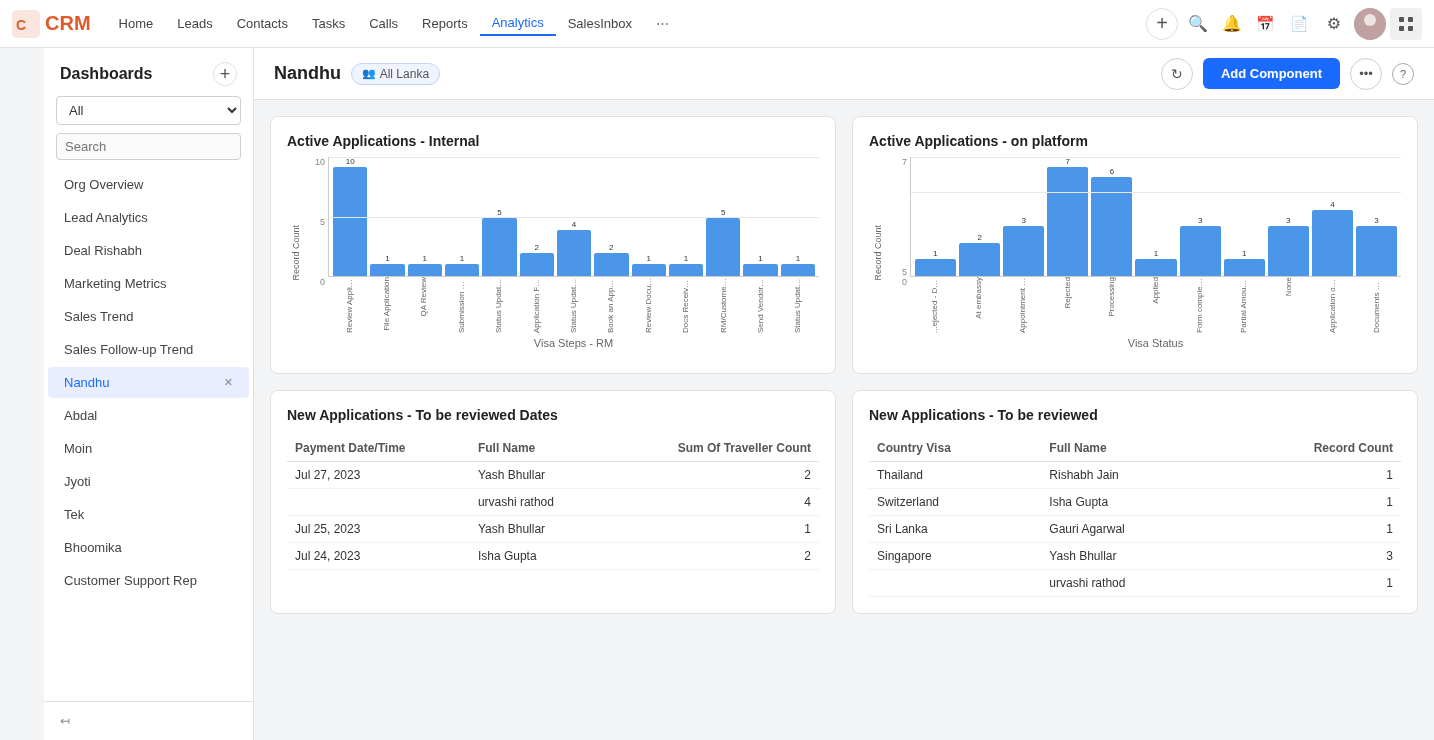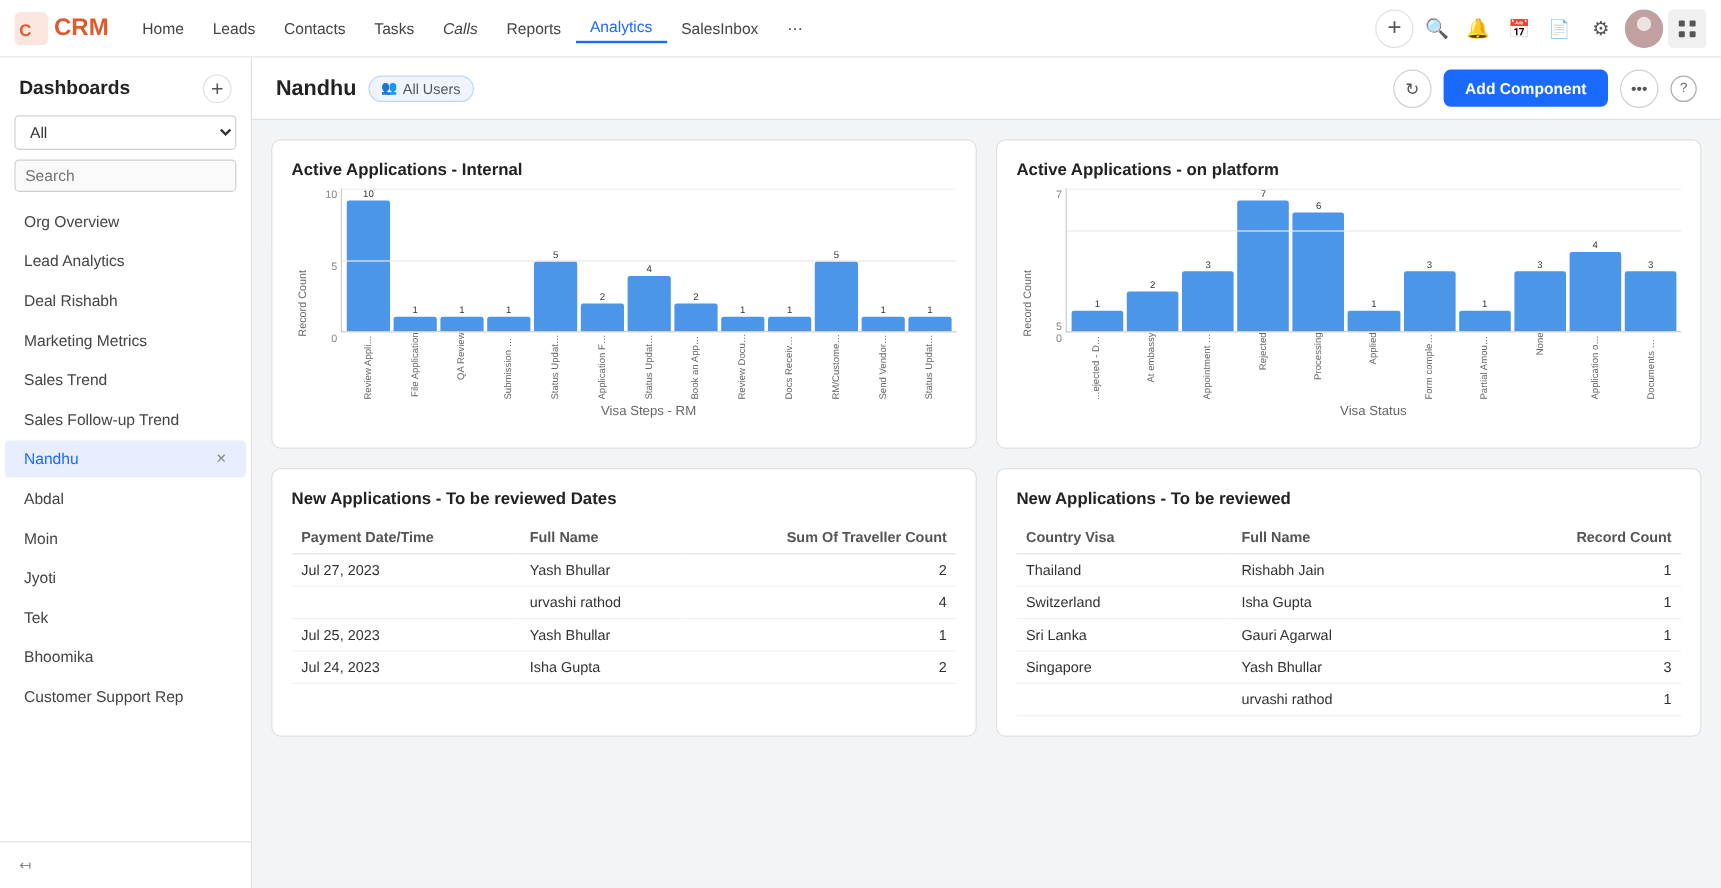--- a/index.html
+++ b/index.html
@@ -21,21 +21,21 @@
     <svg width="28" height="28" viewBox="0 0 28 28">
       <rect width="28" height="28" rx="5" fill="#e05a2b" opacity="0.15"></rect>
       <text x="4" y="20" font-size="14" font-weight="800" fill="#e05a2b">C</text>
     </svg>
     <span style="font-weight:800;font-size:20px;color:#e05a2b;">CRM</span>
   </div>
   <div style="padding:4px 12px;font-size:13px;color:#444;cursor:pointer;">Home</div>
   <div style="padding:4px 12px;font-size:13px;color:#444;cursor:pointer;">Leads</div>
   <div style="padding:4px 12px;font-size:13px;color:#444;cursor:pointer;">Contacts</div>
   <div style="padding:4px 12px;font-size:13px;color:#444;cursor:pointer;">Tasks</div>
-  <div style="padding:4px 12px;font-size:13px;color:#444;cursor:pointer;font-style:italic;">Calls</div>
+  <div style="padding:4px 12px;font-size:13px;color:#444;cursor:pointer;">Calls</div>
   <div style="padding:4px 12px;font-size:13px;color:#444;cursor:pointer;">Reports</div>
   <div style="padding:4px 12px;font-size:13px;color:#1b6aff;cursor:pointer;border-bottom:2px solid #1b6aff;">Analytics</div>
   <div style="padding:4px 12px;font-size:13px;color:#444;cursor:pointer;">SalesInbox</div>
   <div style="padding:4px 12px;font-size:13px;color:#444;cursor:pointer;">⋯</div>
   <div style="flex:1;"></div>
   <div style="width:32px;height:32px;display:flex;align-items:center;justify-content:center;border-radius:50%;cursor:pointer;color:#555;font-size:20px;border:1px solid #e0e0e0;margin-right:4px;">+</div>
   <div style="width:32px;height:32px;display:flex;align-items:center;justify-content:center;border-radius:50%;cursor:pointer;color:#555;font-size:16px;margin-right:2px;">🔍</div>
   <div style="width:32px;height:32px;display:flex;align-items:center;justify-content:center;border-radius:50%;cursor:pointer;color:#555;font-size:16px;margin-right:2px;">🔔</div>
   <div style="width:32px;height:32px;display:flex;align-items:center;justify-content:center;border-radius:50%;cursor:pointer;color:#555;font-size:15px;margin-right:2px;">📅</div>
   <div style="width:32px;height:32px;display:flex;align-items:center;justify-content:center;border-radius:50%;cursor:pointer;color:#555;font-size:15px;margin-right:2px;">📄</div>
@@ -51,21 +51,21 @@
         <rect x="1" y="1" width="5" height="5" rx="1"></rect>
         <rect x="10" y="1" width="5" height="5" rx="1"></rect>
         <rect x="1" y="10" width="5" height="5" rx="1"></rect>
         <rect x="10" y="10" width="5" height="5" rx="1"></rect>
       </svg>
   </div>
 </nav>
 
 <div class="layout">
 
-  <aside style="width:210px;min-width:210px;background:#fff;border-right:1px solid #e0e0e0;display:flex;flex-direction:column;overflow-y:auto;">
+  <aside style="width:210px;min-width:210px;background:#fff;border-right:1px solid #e0e0e0;display:flex;flex-direction:column;overflow-y:auto;margin-left:44px;">
     <div style="padding:14px 16px 8px;display:flex;align-items:center;justify-content:space-between;">
       <span style="font-size:16px;font-weight:700;color:#222;">Dashboards</span>
       <div style="width:24px;height:24px;border-radius:50%;display:flex;align-items:center;justify-content:center;cursor:pointer;color:#555;font-size:18px;border:1px solid #e0e0e0;">+</div>
     </div>
     <div style="margin:2px 12px 8px;">
       <select style="width:100%;border:1px solid #d0d0d0;border-radius:4px;padding:5px 8px;font-size:13px;color:#333;background:#fff;">
         <option>All</option>
       </select>
     </div>
     <div style="margin:0 12px 8px;">
@@ -92,21 +92,21 @@
       <span></span>
     </div>
   </aside>
 
   <main style="flex:1;overflow-y:auto;background:#f3f4f6;">
 
     <div style="display:flex;align-items:center;background:#fff;border-bottom:1px solid #e0e0e0;padding:0 20px;height:52px;gap:10px;">
       <span style="font-size:18px;font-weight:700;color:#222;">Nandhu</span>
       <div style="display:flex;align-items:center;gap:4px;background:#f0f4ff;border:1px solid #c5d4ff;border-radius:12px;padding:3px 10px;font-size:12px;color:#555;">
         <span style="font-size:11px;">👥</span>
-        <span>All Users</span>
+        <span>All Lanka</span>
       </div>
       <div style="flex:1;"></div>
       <div style="width:32px;height:32px;border-radius:50%;border:1px solid #d0d0d0;display:flex;align-items:center;justify-content:center;cursor:pointer;color:#555;font-size:14px;background:#fff;">↻</div>
       <button style="background:#1b6aff;color:#fff;border:none;border-radius:6px;padding:8px 18px;font-size:13px;font-weight:600;cursor:pointer;">Add Component</button>
       <div style="width:32px;height:32px;border-radius:50%;border:1px solid #d0d0d0;display:flex;align-items:center;justify-content:center;cursor:pointer;color:#555;background:#fff;">•••</div>
       <div style="width:22px;height:22px;border-radius:50%;border:1px solid #aaa;display:flex;align-items:center;justify-content:center;font-size:11px;color:#666;cursor:pointer;">?</div>
     </div>
 
     <div style="display:grid;grid-template-columns:1fr 1fr;gap:16px;padding:16px 16px 0;">
 

